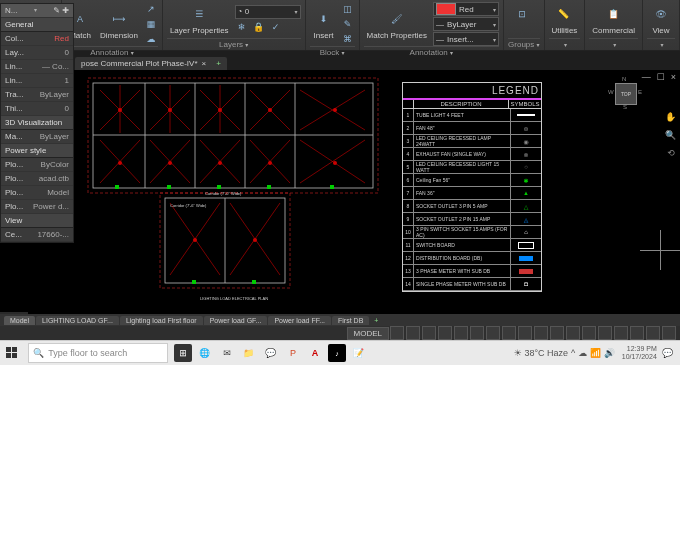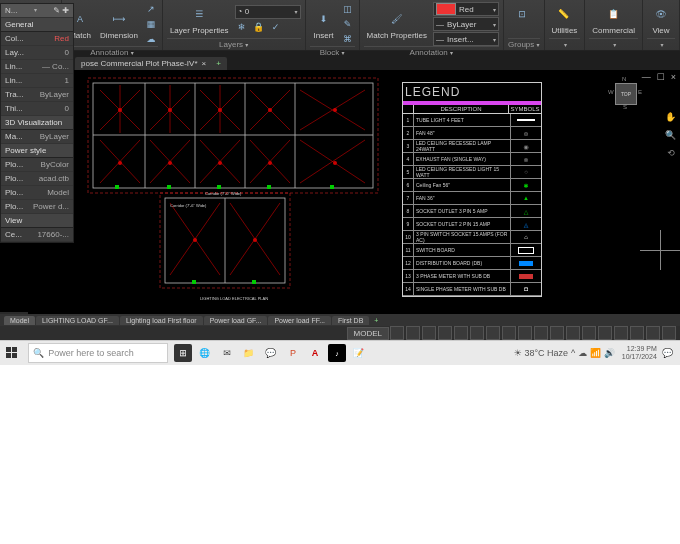--- a/index.html
+++ b/index.html
@@ -23,21 +23,21 @@
   .pval{color:#aaa}
   .pval.red{color:#e55}
   .filetab{position:absolute;left:75px;top:57px;font-size:8px;color:#ccc;background:#353535;padding:2px 6px;border-radius:2px 2px 0 0;display:flex;align-items:center;gap:4px}
   
   .canvas{position:absolute;left:0;top:70px;right:0;height:255px;background:#000;overflow:hidden}
   .winicons{position:absolute;right:4px;top:2px;display:flex;gap:6px;color:#aaa;font-size:9px;z-index:5}
   
   .plan{position:absolute;left:85px;top:5px}
   
   .legend{position:absolute;right:138px;top:12px;width:138px;background:#000;border:1px solid #ccc;font-size:6px;color:#ccc}
-  .legend .lt{text-align:left;font-size:12px;padding:2px;border-bottom:4px solid #d946ef;letter-spacing:1px}
+  .legend .lt{text-align:right;font-size:10px;padding:2px;border-bottom:2px solid #d946ef;letter-spacing:1px}
   .legend .lh{display:flex;border-bottom:1px solid #ccc;font-size:6px}
   .legend .lh div:first-child{width:10px;border-right:1px solid #ccc}
   .legend .lh div:nth-child(2){flex:1;text-align:center;padding:1px;border-right:1px solid #ccc}
   .legend .lh div:last-child{width:30px;text-align:center;padding:1px}
   .legend .lr{display:flex;border-bottom:1px solid #888;height:12px;align-items:center}
   .legend .ln{width:10px;text-align:center;border-right:1px solid #888;font-size:5px;height:100%;display:flex;align-items:center;justify-content:center}
   .legend .ld{flex:1;padding:0 2px;font-size:5px;border-right:1px solid #888;height:100%;display:flex;align-items:center;overflow:hidden}
   .legend .ls{width:30px;display:flex;align-items:center;justify-content:center;height:100%}
   
   .vc{position:absolute;right:40px;top:8px;width:30px;height:30px}
@@ -506,21 +506,21 @@
   <div class="start">
     <svg width="12" height="12" viewBox="0 0 12 12">
         <rect width="5" height="5" fill="#333"></rect>
         <rect x="6" width="5" height="5" fill="#333"></rect>
         <rect y="6" width="5" height="5" fill="#333"></rect>
         <rect x="6" y="6" width="5" height="5" fill="#333"></rect>
       </svg>
   </div>
   <div class="search">
     <span>🔍</span>
-    <span style="margin-left:4px">Power here to search</span>
+    <span style="margin-left:4px">Type floor to search</span>
   </div>
   <div class="ticon" style="background:#333;color:#fff">⊞</div>
   <div class="ticon">🌐</div>
   <div class="ticon">✉</div>
   <div class="ticon">📁</div>
   <div class="ticon" style="color:#25d366">💬</div>
   <div class="ticon" style="color:#d24726">P</div>
   <div class="ticon" style="color:#c00;font-weight:bold">A</div>
   <div class="ticon" style="background:#000;color:#fff;font-size:7px">♪</div>
   <div class="ticon">📝</div>

